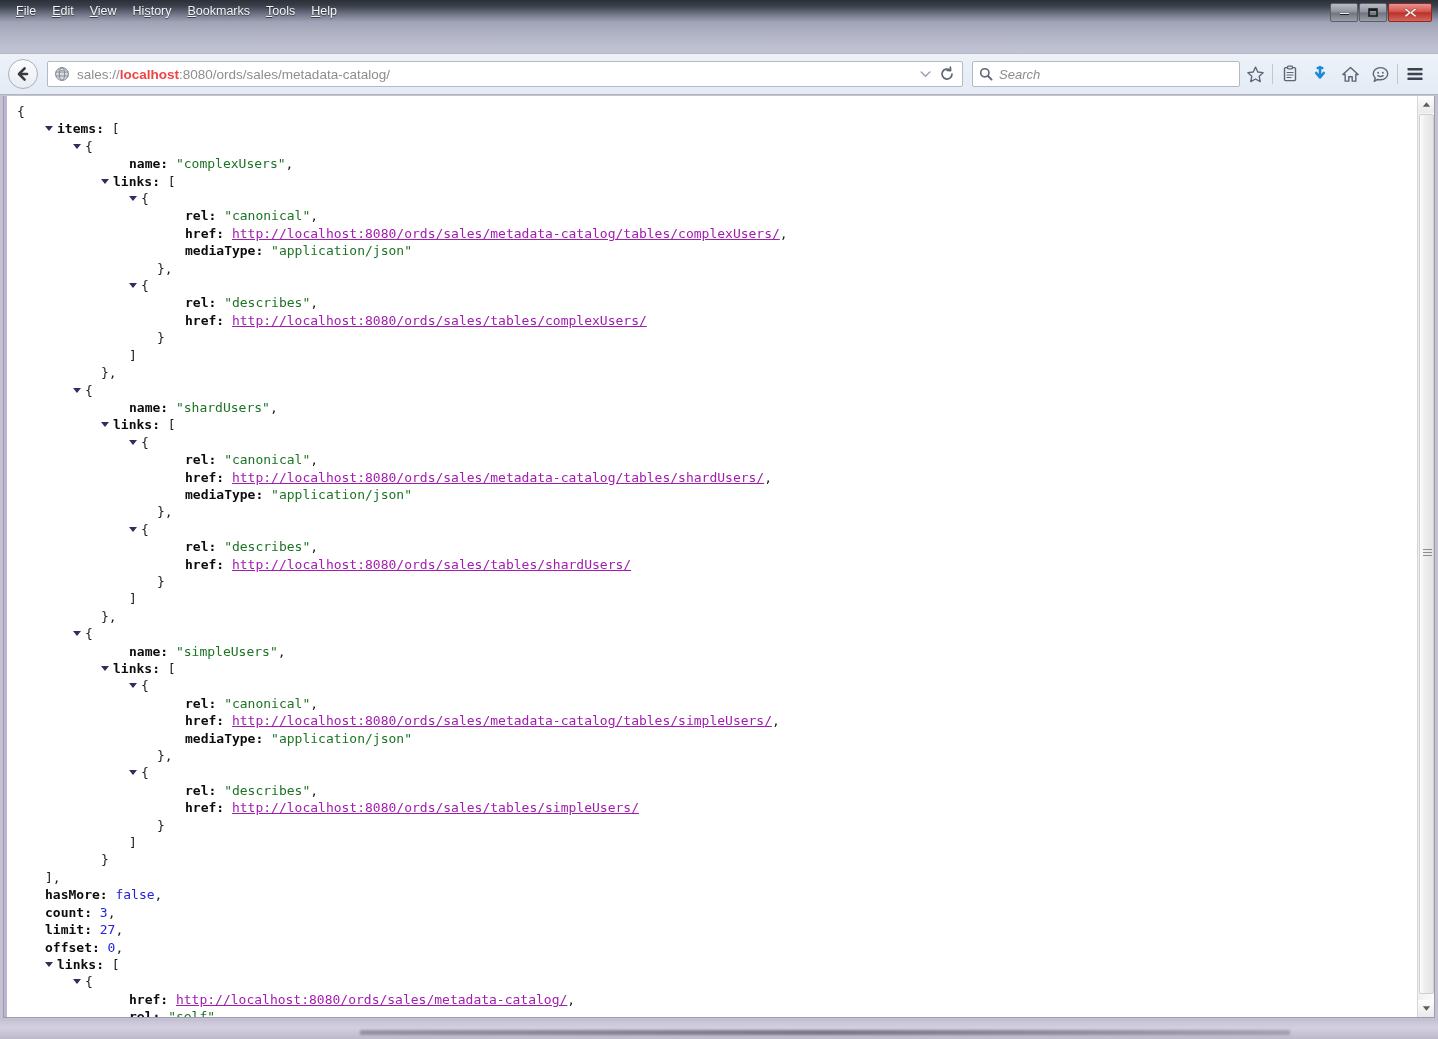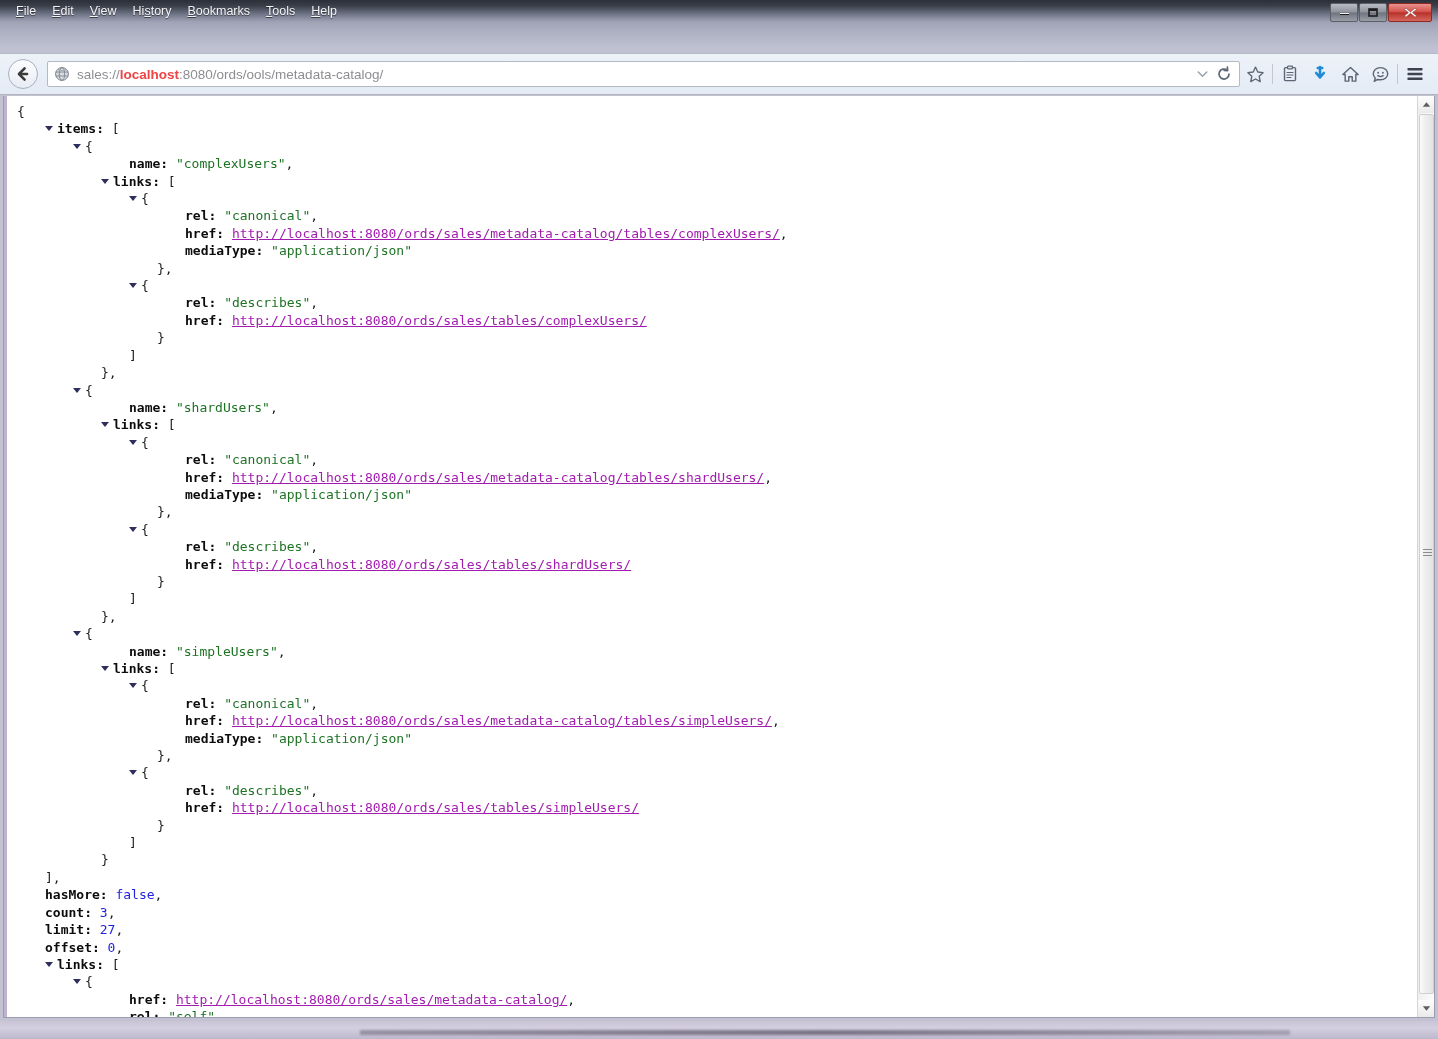--- a/index.html
+++ b/index.html
@@ -328,34 +328,41 @@
       </svg>
     </div>
 
     <div id="urlbar">
       <svg id="identity-icon" viewBox="0 0 16 16">
         <circle cx="8" cy="8" r="6.4" fill="#d9dde3" stroke="#7d838c" stroke-width="1"></circle>
         <ellipse cx="8" cy="8" rx="2.7" ry="6.4" fill="none" stroke="#7d838c" stroke-width="0.9"></ellipse>
         <path d="M1.8 6 H14.2 M1.8 10 H14.2" stroke="#7d838c" stroke-width="0.9"></path>
         <path d="M4 3.6 Q8 5.6 12 3.6" fill="none" stroke="#9aa0a8" stroke-width="0.8"></path>
       </svg>
-      <span id="url-text"><span>sales://</span><span class="host">localhost</span><span>:8080/ords/ools/metadata-catalog/</span></span>
+      <span id="url-text"><span>sales://</span><span class="host">localhost</span><span>:8080/ords/sales/metadata-catalog/</span></span>
       <span class="urlbar-btn">
         <svg width="11" height="8" viewBox="0 0 11 8">
           <path d="M1.2 2 L5.5 6.2 L9.8 2" fill="none" stroke="#9aa4b4" stroke-width="1.6" stroke-linecap="round" stroke-linejoin="round"></path>
         </svg>
       </span>
       <span class="urlbar-btn">
         <svg width="16" height="16" viewBox="0 0 16 16">
           <path d="M13 8 A5 5 0 1 1 11.1 4.1" fill="none" stroke="#5d6675" stroke-width="1.7" stroke-linecap="round"></path>
           <path d="M11.4 1.2 L11.6 4.6 L8.2 4.3" fill="none" stroke="#5d6675" stroke-width="1.7" stroke-linecap="round" stroke-linejoin="round"></path>
         </svg>
       </span>
     </div>
 
+    <div id="searchbar">
+      <svg width="14" height="14" viewBox="0 0 14 14">
+        <circle cx="5.8" cy="5.8" r="4.1" fill="none" stroke="#5d6675" stroke-width="1.6"></circle>
+        <path d="M9 9 L12.6 12.6" stroke="#5d6675" stroke-width="1.9" stroke-linecap="round"></path>
+      </svg>
+      <span id="search-placeholder">Search</span>
+    </div>
 
     <div class="toolbar-icon">
       <svg width="19" height="19" viewBox="0 0 20 20">
         <path d="M10 2.2 L12.4 7.4 L18 8.1 L13.9 11.9 L15 17.5 L10 14.7 L5 17.5 L6.1 11.9 L2 8.1 L7.6 7.4 Z" fill="none" stroke="#5d6675" stroke-width="1.4" stroke-linejoin="round"></path>
       </svg>
     </div>
     <div class="toolbar-sep"></div>
     <div class="toolbar-icon">
       <svg width="18" height="18" viewBox="0 0 18 18">
         <rect x="3.5" y="2.6" width="11" height="13" rx="1" fill="none" stroke="#5d6675" stroke-width="1.4"></rect>

